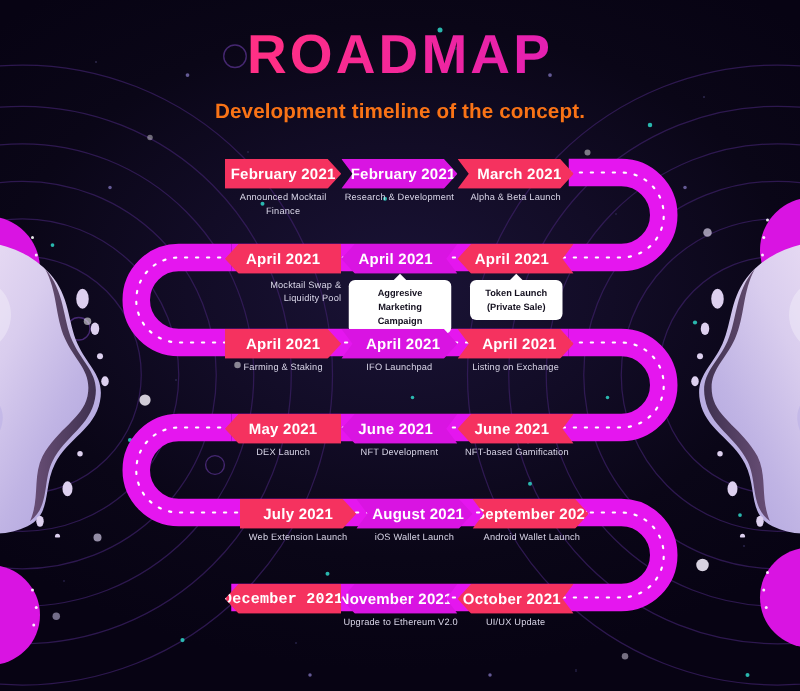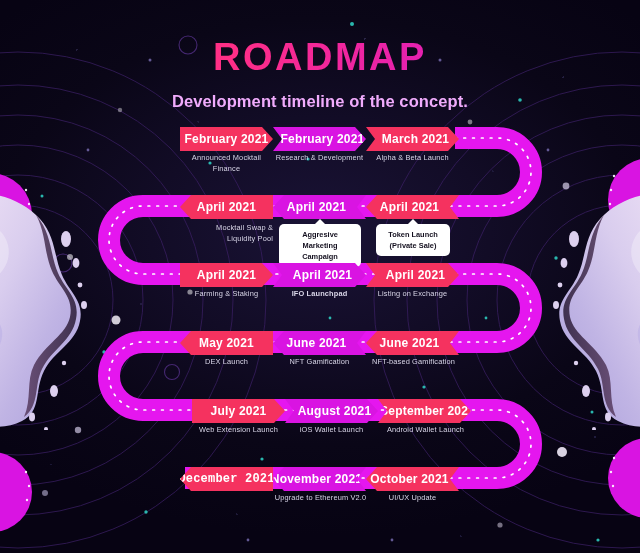--- a/index.html
+++ b/index.html
@@ -35,27 +35,27 @@
   }
   .orbits{position:absolute;top:0;left:0;}
 
   
   .splash{position:absolute;filter:blur(.3px);}
   .splash svg{display:block;}
 
   
   .header{position:absolute;left:0;right:0;top:22px;text-align:center;z-index:6;}
   .title{
-    font-size:38px;font-weight:bold;letter-spacing:2.5px;margin:16px;
+    font-size:44px;font-weight:bold;letter-spacing:2.5px;margin:0;
     background:linear-gradient(95deg,#ff3d7f 0%,#ff2e86 35%,#e31fb4 70%,#cf17c9 100%);
     -webkit-background-clip:text;background-clip:text;color:transparent;
     line-height:1;
   }
   .subtitle{
-    margin:14px 0 0;font-size:16.5px;font-weight:bold;color:#f0abfc;letter-spacing:.1px;
+    margin:14px 0 0;font-size:16.5px;font-weight:bold;color:#f97316;letter-spacing:.1px;
   }
 
   
   .roadmap{position:absolute;inset:0;z-index:5;padding-left:32px;}
   .road-layer{position:absolute;top:0;left:0;}
 
   .row{position:absolute;height:24px;}
   .chev{
     position:absolute;top:0;height:24px;
     display:flex;align-items:center;justify-content:center;
@@ -345,36 +345,36 @@
       <div class="chev pink rt first" style="left:180px;width:93px;">
         <span>April 2021</span>
       </div>
       <div class="chev mag rt" style="left:273px;width:93px;">
         <span>April 2021</span>
       </div>
       <div class="chev pink rt" style="left:366px;width:93px;">
         <span>April 2021</span>
       </div>
       <div class="cap" style="left:180px;top:26px;width:93px;">Farming &amp; Staking</div>
-      <div class="cap" style="left:273px;top:26px;width:93px;font-weight:bold;">IFO Launchpad</div>
+      <div class="cap" style="left:273px;top:26px;width:93px;">IFO Launchpad</div>
       <div class="cap" style="left:366px;top:26px;width:93px;">Listing on Exchange</div>
     </div>
 
     <div class="row" style="top:331px;left:0;right:0;">
       <div class="chev pink lt first" style="left:180px;width:93px;">
         <span>May 2021</span>
       </div>
       <div class="chev mag lt" style="left:273px;width:93px;">
         <span>June 2021</span>
       </div>
       <div class="chev pink lt" style="left:366px;width:93px;">
         <span>June 2021</span>
       </div>
       <div class="cap" style="left:180px;top:26px;width:93px;">DEX Launch</div>
-      <div class="cap" style="left:273px;top:26px;width:93px;">NFT Gamification</div>
+      <div class="cap" style="left:273px;top:26px;width:93px;">NFT Development</div>
       <div class="cap" style="left:366px;top:26px;width:95px;">NFT-based Gamification</div>
     </div>
 
     <div class="row" style="top:399px;left:12px;right:0;">
       <div class="chev pink rt first" style="left:180px;width:93px;">
         <span>July 2021</span>
       </div>
       <div class="chev mag rt" style="left:273px;width:93px;">
         <span>August 2021</span>
       </div>

